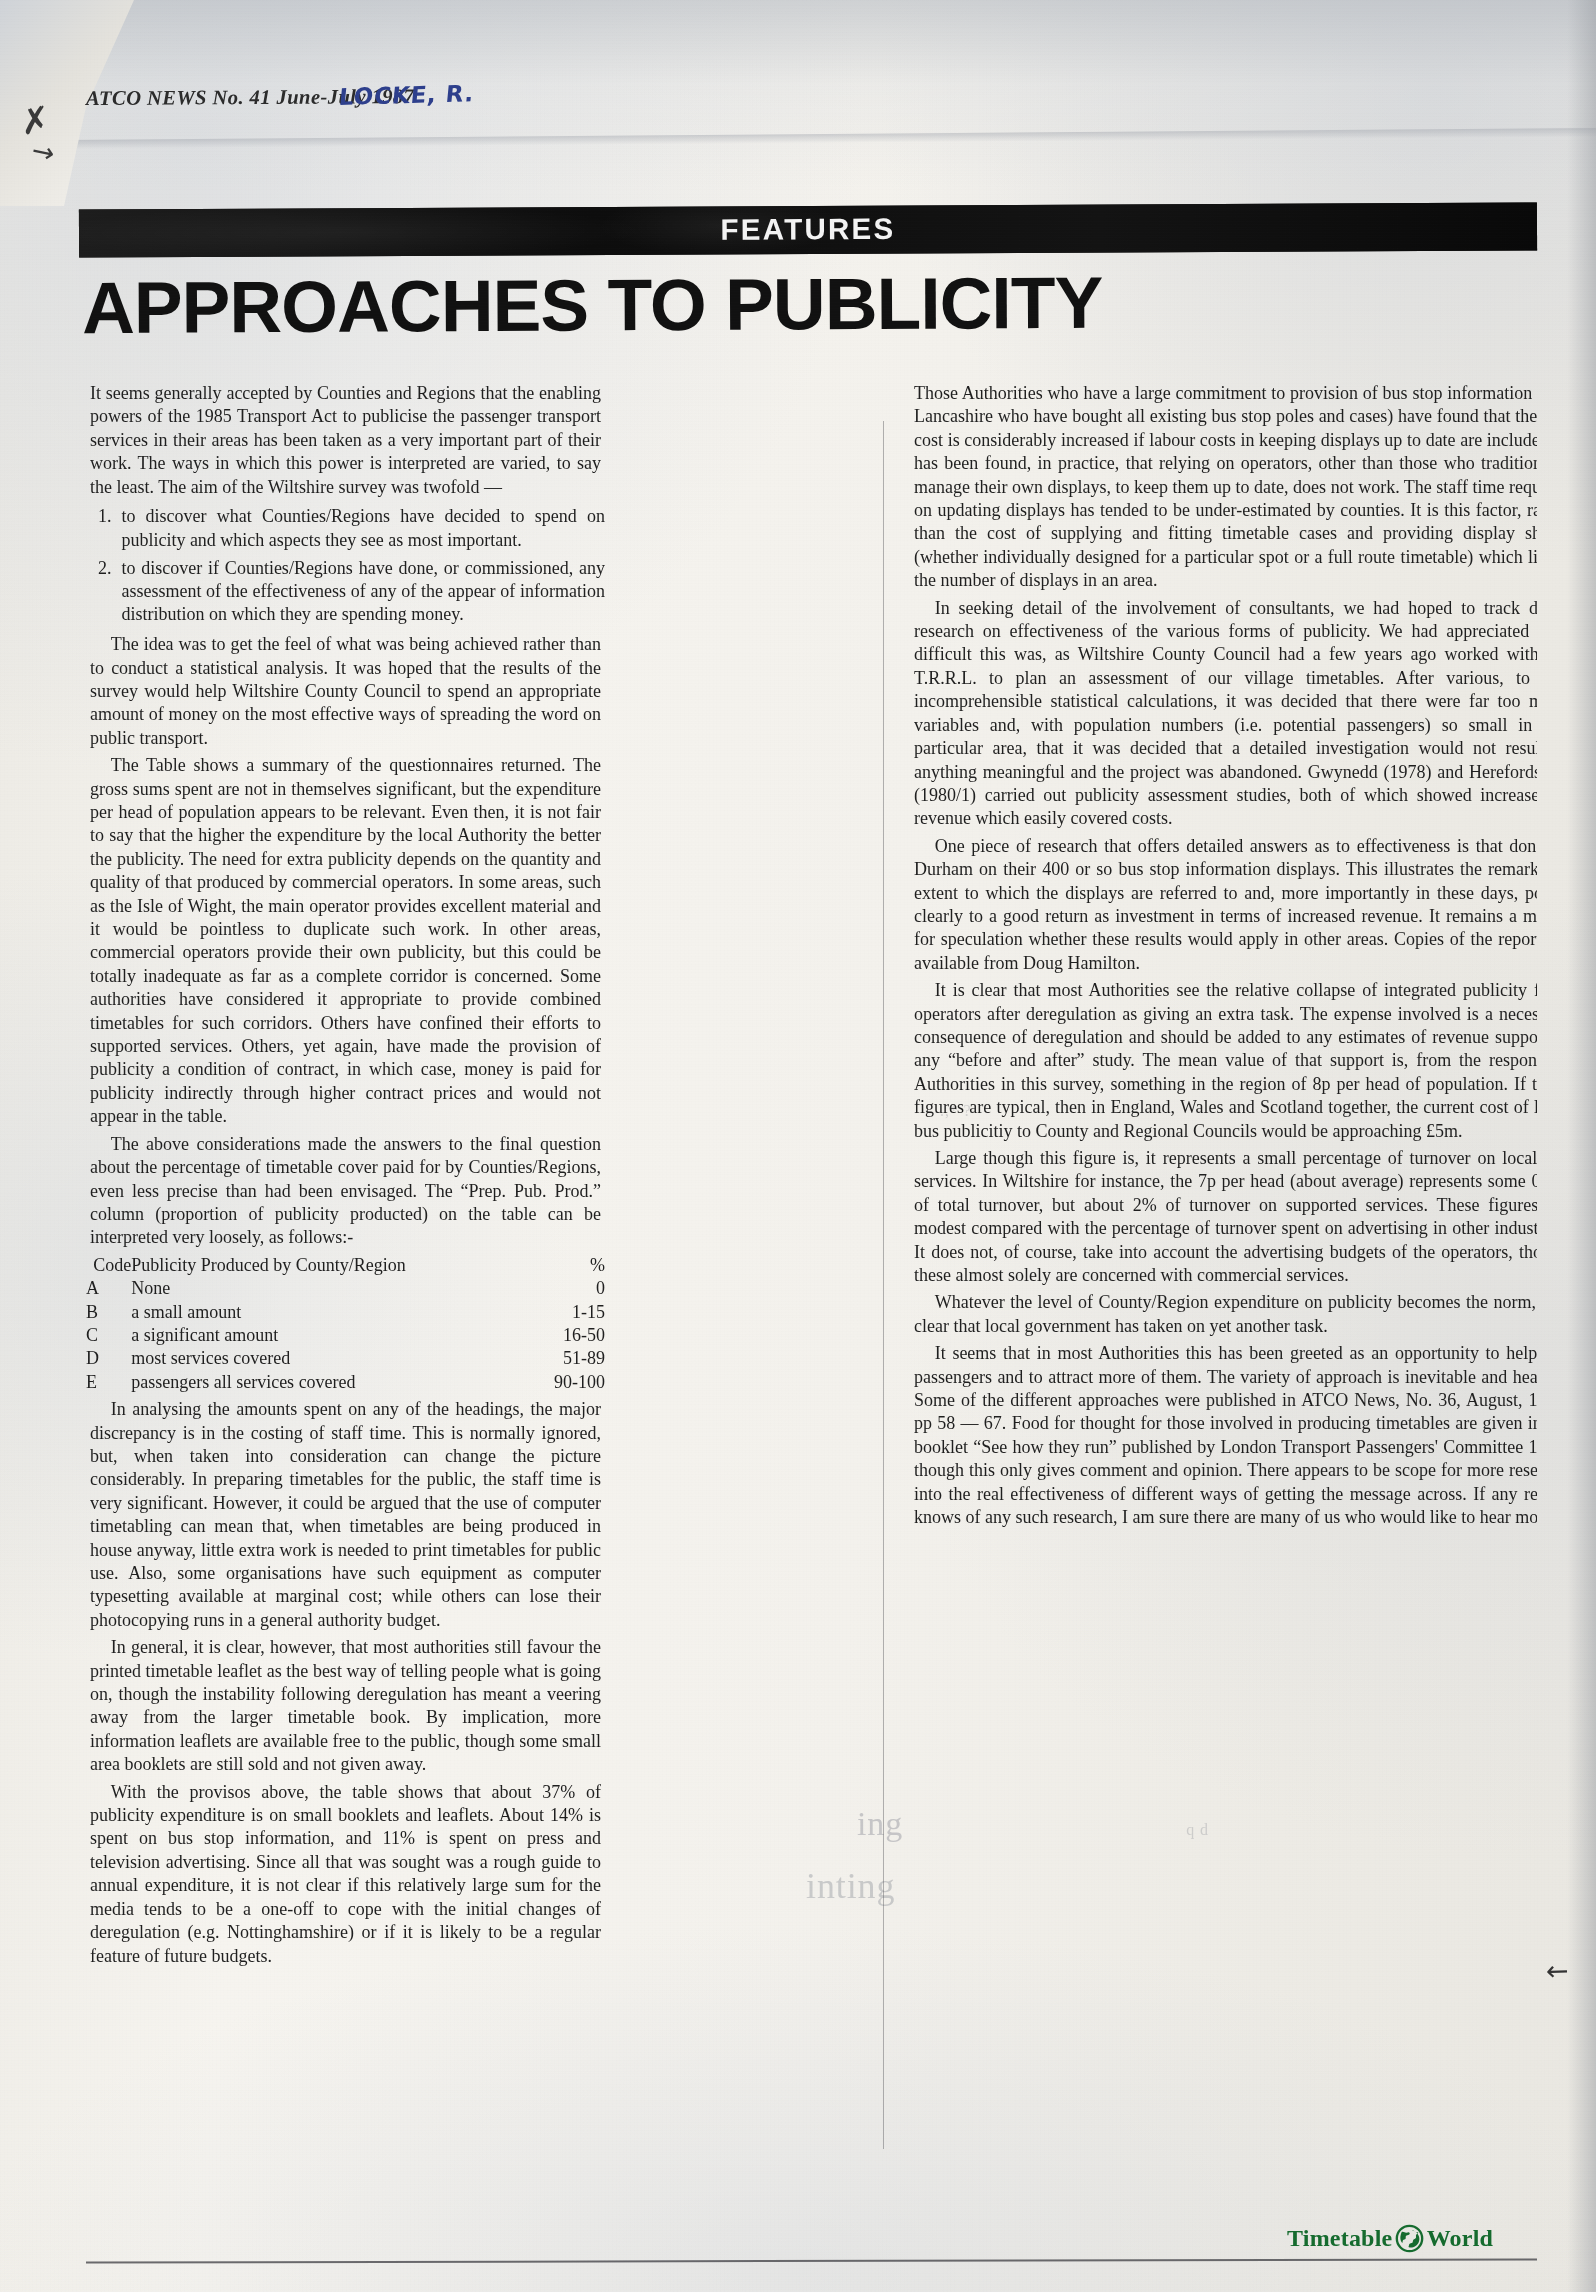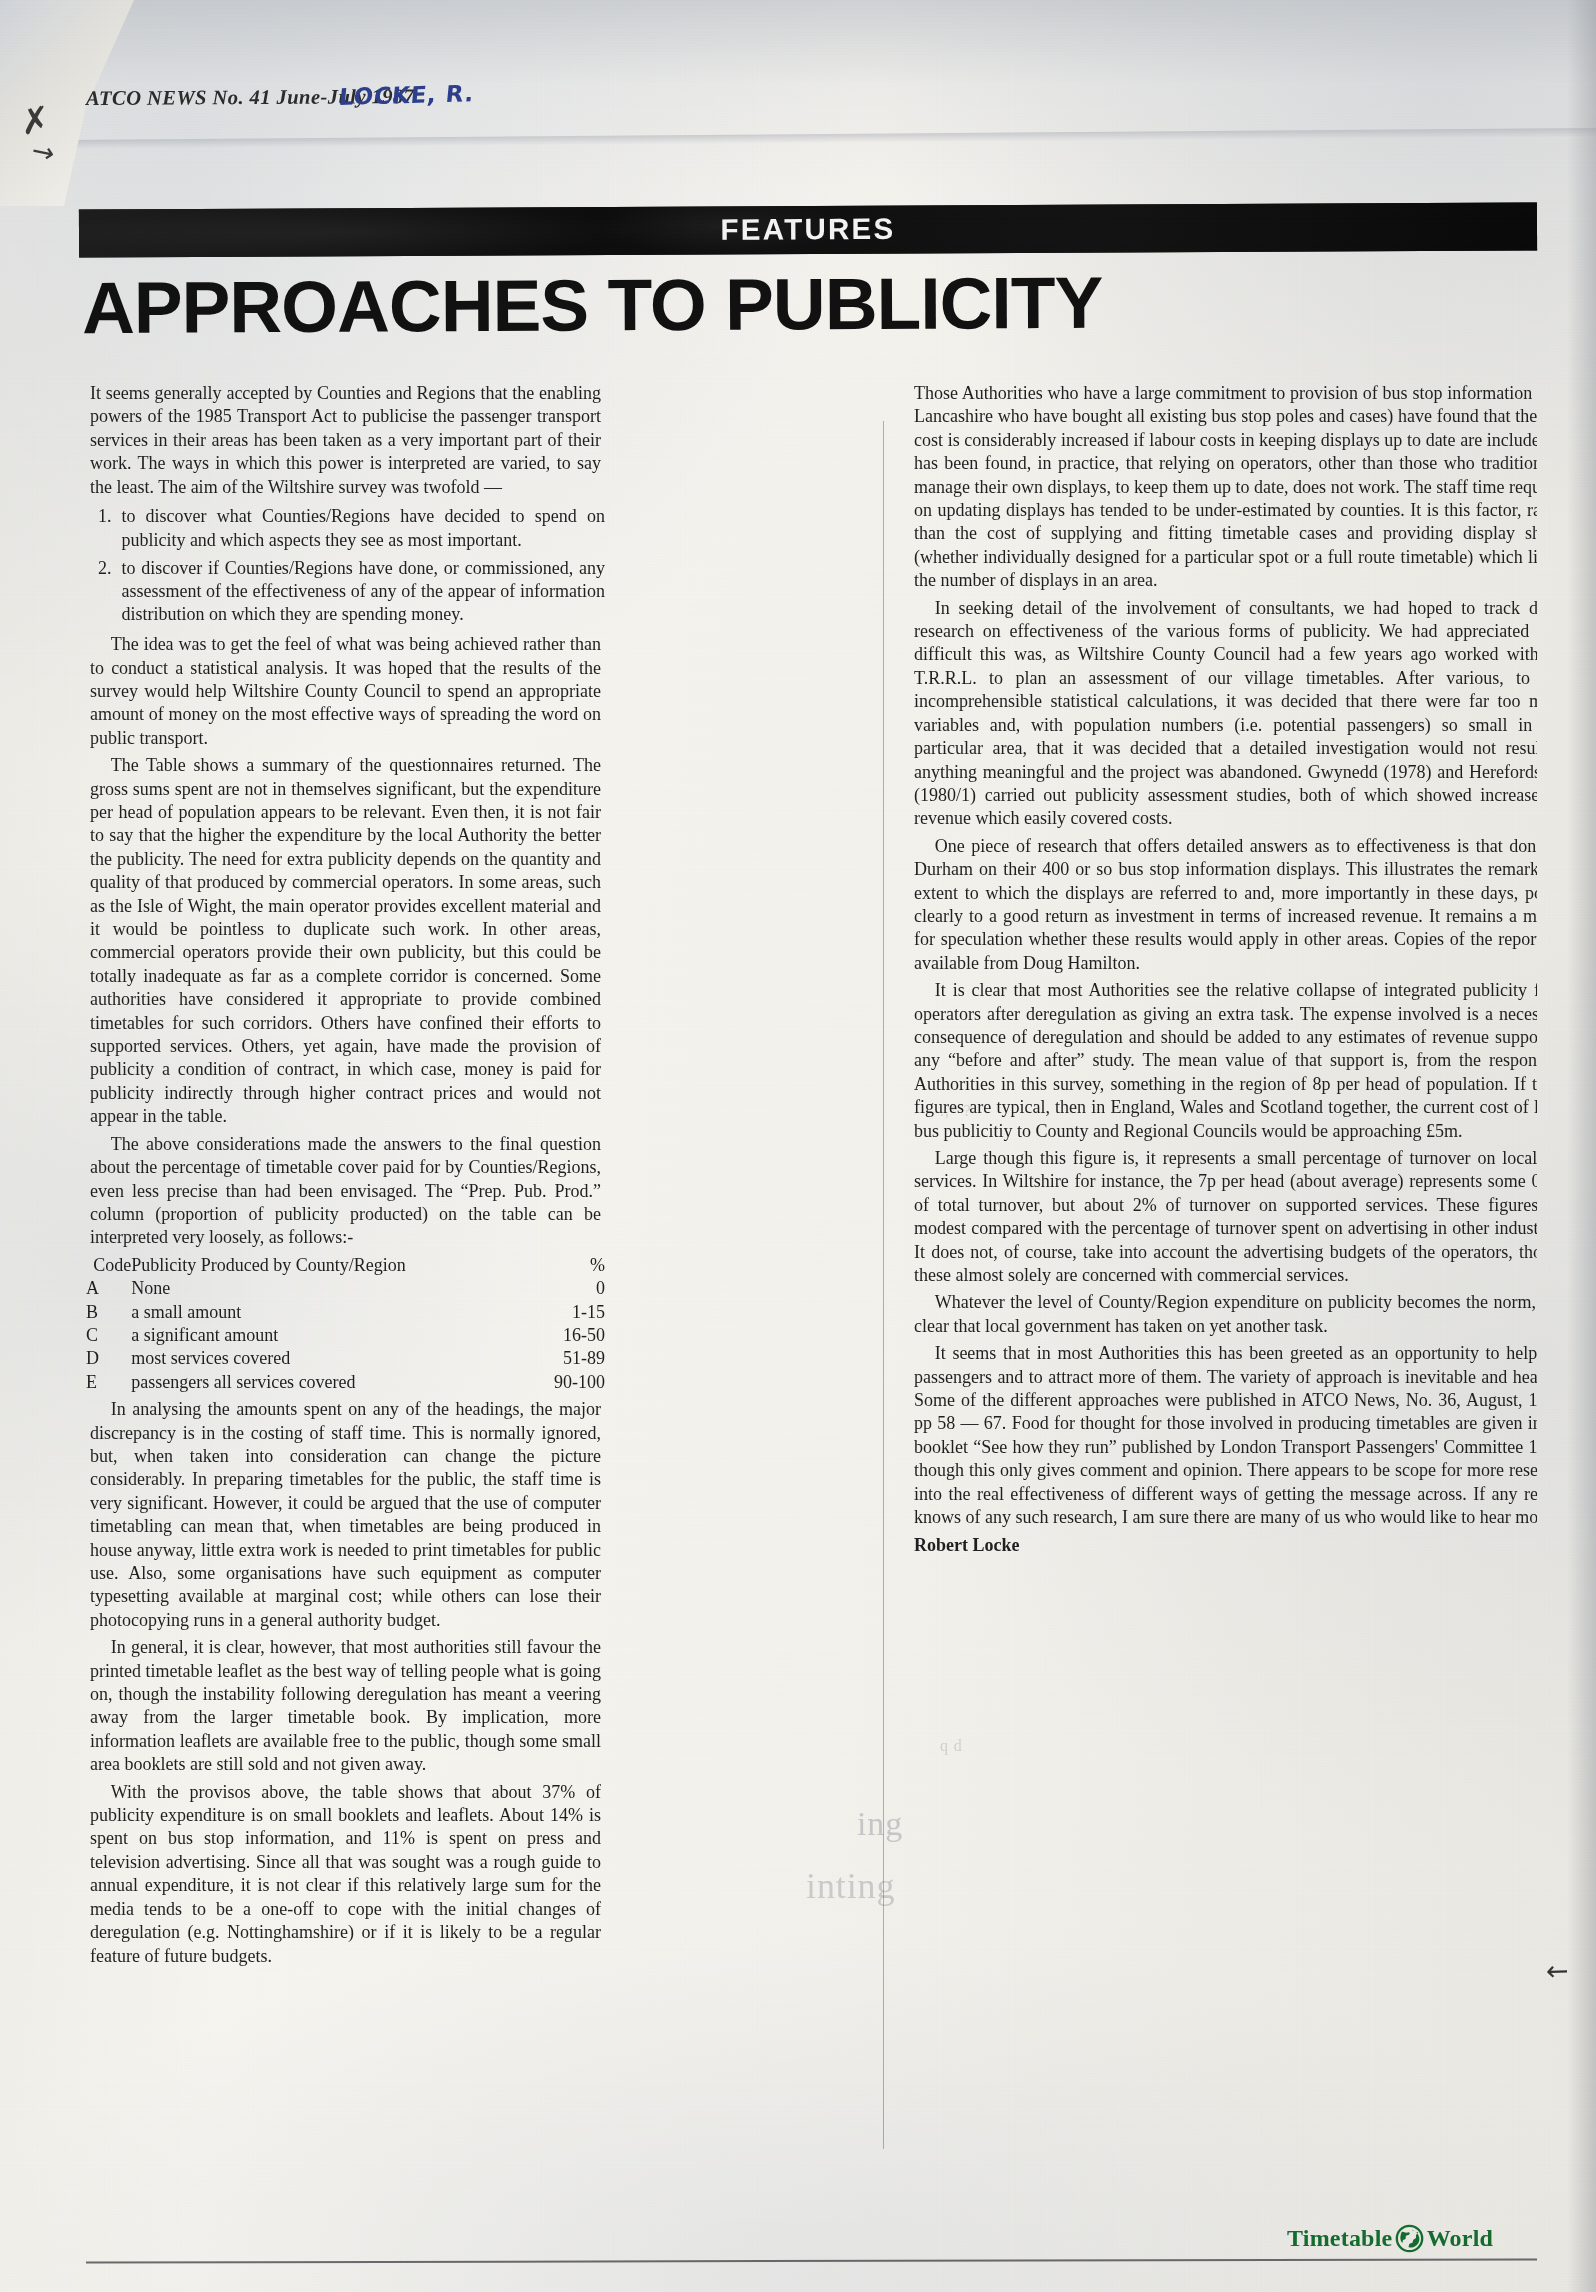--- a/index.html
+++ b/index.html
@@ -266,21 +266,21 @@
 </style>
 </head>
 <body>
 
 <div id="page">
 
   <div id="paper-tex"></div>
 
   <div class="ghost" style="left:269px; top:235px; width:376px;">transport wea nequmant</div>
   <div class="ghost" style="left:940px; top:1102px;">.,* ?</div>
-  <div class="ghost" style="left:940px; top:1737px; width:269px;">q d</div>
+  <div class="ghost" style="left:940px; top:1821px; width:269px;text-align:right;">q d</div>
   <div class="ghost" style="left:857px; top:1805px; font-size:34px; color:rgba(95,100,115,0.3);">ing</div>
   <div class="ghost" style="left:806px; top:1849px; font-size:36px; color:rgba(95,100,115,0.28);margin-top:16px;">inting</div>
 
   <div id="top-shadow"></div>
   <div id="edge-skew"></div>
   <div id="corner-curl"></div>
 
   <div id="masthead">ATCO NEWS No. 41 June-July 1987</div>
   <div id="handwriting">LOCKE, R.</div>
   <div id="margin-x">✗</div>
@@ -353,21 +353,20 @@
 
   <div id="col-wrap-right">
     <div class="col">
       <p class="noindent">Those Authorities who have a large commitment to provision of bus stop information (e.g. Lancashire who have bought all existing bus stop poles and cases) have found that the real cost is considerably increased if labour costs in keeping displays up to date are included. It has been found, in practice, that relying on operators, other than those who traditionally manage their own displays, to keep them up to date, does not work. The staff time required on updating displays has tended to be under-estimated by counties. It is this factor, rather than the cost of supplying and fitting timetable cases and providing display sheets (whether individually designed for a particular spot or a full route timetable) which limits the number of displays in an area.</p>
       <p>In seeking detail of the involvement of consultants, we had hoped to track down research on effectiveness of the various forms of publicity. We had appreciated how difficult this was, as Wiltshire County Council had a few years ago worked with the T.R.R.L. to plan an assessment of our village timetables. After various, to me, incomprehensible statistical calculations, it was decided that there were far too many variables and, with population numbers (i.e. potential passengers) so small in any particular area, that it was decided that a detailed investigation would not result in anything meaningful and the project was abandoned. Gwynedd (1978) and Herefordshire (1980/1) carried out publicity assessment studies, both of which showed increases in revenue which easily covered costs.</p>
       <p>One piece of research that offers detailed answers as to effectiveness is that done by Durham on their 400 or so bus stop information displays. This illustrates the remarkable extent to which the displays are referred to and, more importantly in these days, points clearly to a good return as investment in terms of increased revenue. It remains a matter for speculation whether these results would apply in other areas. Copies of the report are available from Doug Hamilton.</p>
       <p>It is clear that most Authorities see the relative collapse of integrated publicity from operators after deregulation as giving an extra task. The expense involved is a necessary consequence of deregulation and should be added to any estimates of revenue support in any “before and after” study. The mean value of that support is, from the responding Authorities in this survey, something in the region of 8p per head of population. If these figures are typical, then in England, Wales and Scotland together, the current cost of local bus publicitiy to County and Regional Councils would be approaching £5m.</p>
       <p>Large though this figure is, it represents a small percentage of turnover on local bus services. In Wiltshire for instance, the 7p per head (about average) represents some 0.5% of total turnover, but about 2% of turnover on supported services. These figures are modest compared with the percentage of turnover spent on advertising in other industries. It does not, of course, take into account the advertising budgets of the operators, though these almost solely are concerned with commercial services.</p>
       <p>Whatever the level of County/Region expenditure on publicity becomes the norm, it is clear that local government has taken on yet another task.</p>
       <p>It seems that in most Authorities this has been greeted as an opportunity to help bus passengers and to attract more of them. The variety of approach is inevitable and healthy. Some of the different approaches were published in ATCO News, No. 36, August, 1986, pp 58 — 67. Food for thought for those involved in producing timetables are given in the booklet “See how they run” published by London Transport Passengers' Committee 1984, though this only gives comment and opinion. There appears to be scope for more research into the real effectiveness of different ways of getting the message across. If any reader knows of any such research, I am sure there are many of us who would like to hear more.</p>
-      <p class="noindent byline">Robert Locke</p>
     </div>
   </div>
 
   <div id="right-crop"></div>
   <div id="bottom-rule"></div>
 
   <div id="watermark">
     <span>Timetable</span>
     <span id="globe-icon">
       <svg viewBox="0 0 32 32" width="29" height="29" aria-hidden="true">

